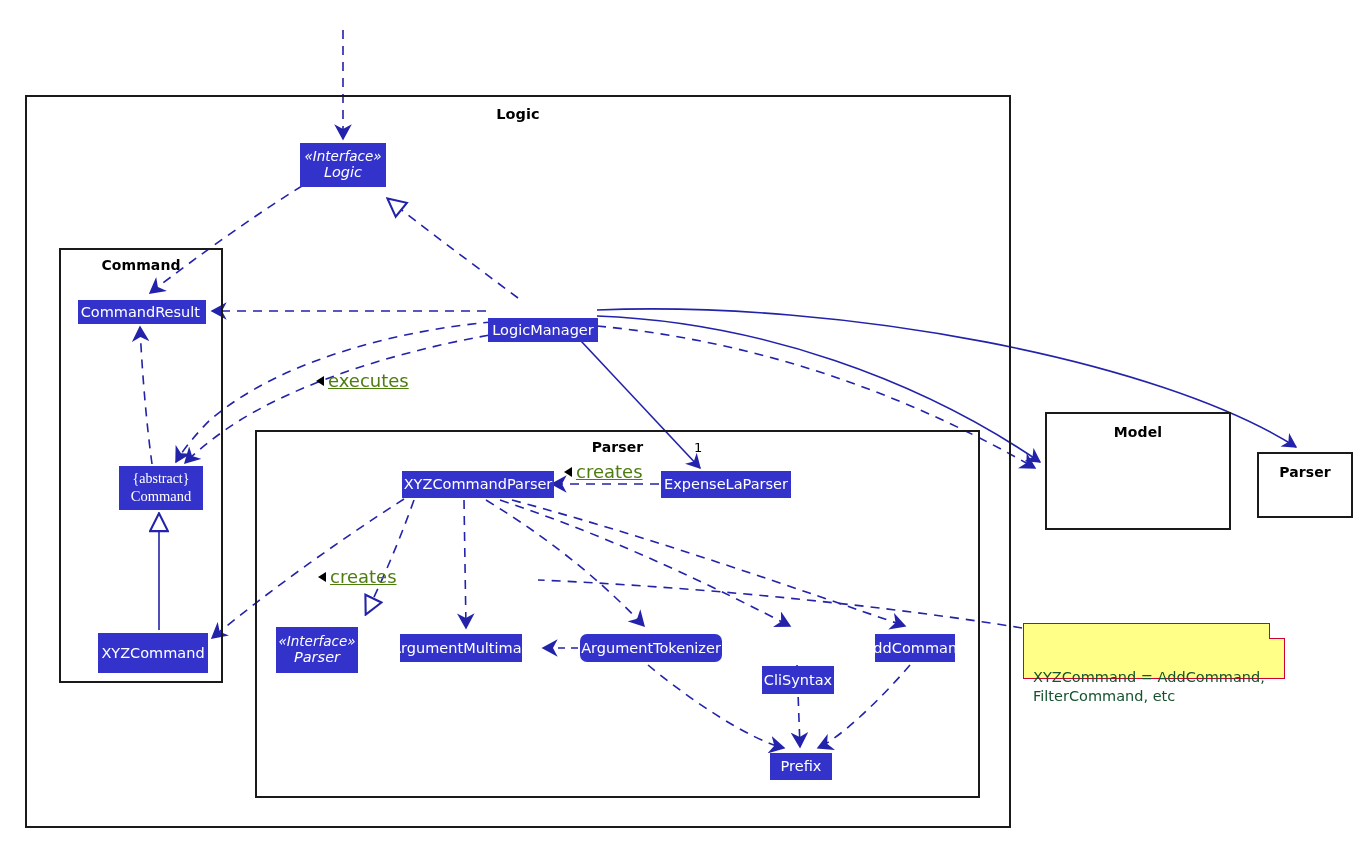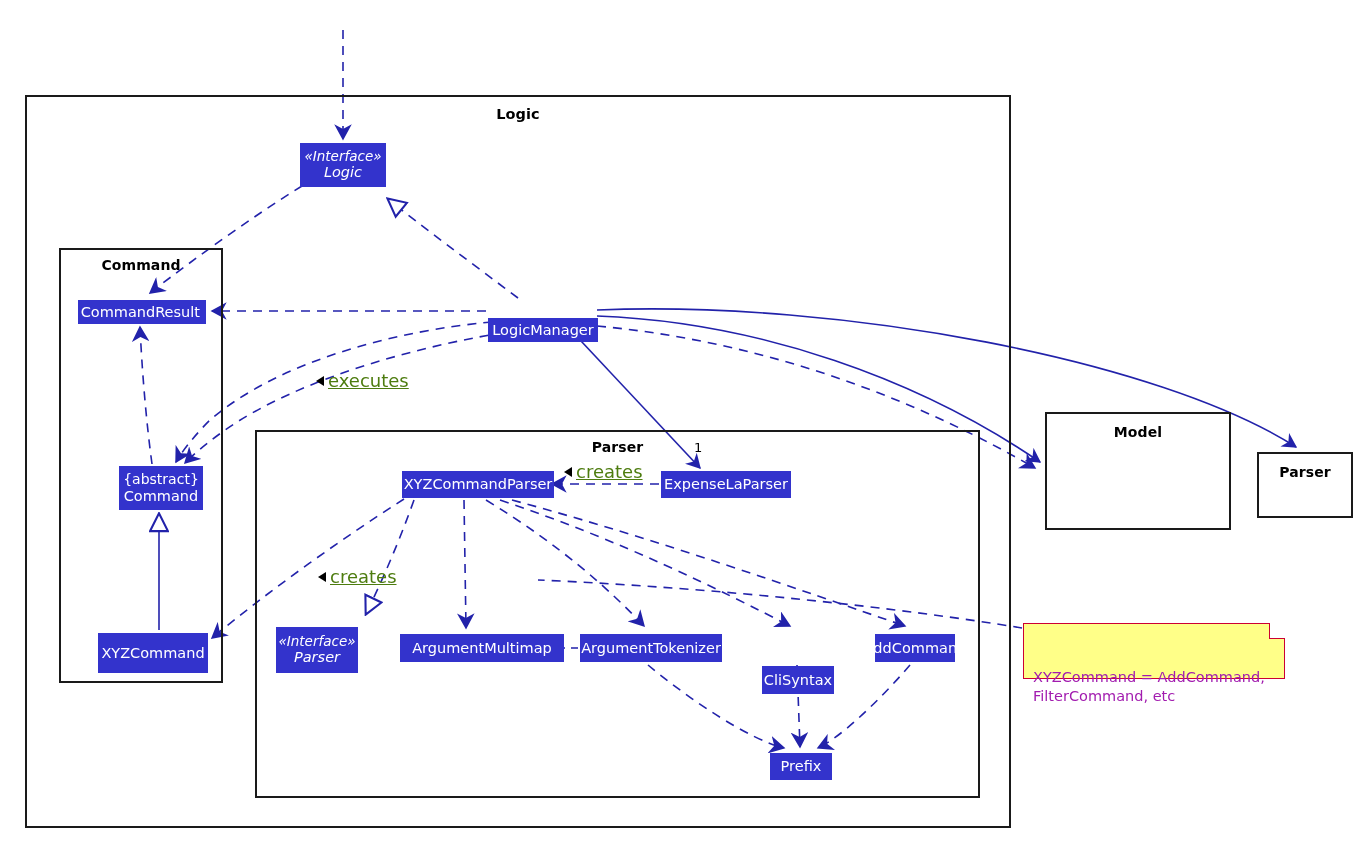--- a/index.html
+++ b/index.html
@@ -70,21 +70,21 @@
   .cls .abs {
     font-size: 14px;
   }
 
   
   .note {
     position: absolute;
     background: #ffff88;
     border: 1.6px solid #cc0033;
     box-sizing: border-box;
-    color: #a21caf;
+    color: #14532d;
     font-size: 14.5px;
     line-height: 1.32;
     padding: 6px 9px 5px 9px;
     white-space: pre-line;
   }
   .note .fold {
     position: absolute;
     right: -1px;
     top: -1px;
     width: 15px;
@@ -213,21 +213,21 @@
   </div>
 
   <div class="cls" style="left:488px; top:300px; width:110px; height:24px;margin-top:18px;">
     <span>LogicManager</span>
   </div>
 
   <div class="cls" style="left:78px; top:300px; width:128px; height:24px;align-items:flex-end;">
     <span>CommandResult</span>
   </div>
 
-  <div class="cls" style="left:119px; top:466px; width:84px; height:44px;">
+  <div class="cls" style="left:119px; top:466px; width:84px; height:44px;font-family:Liberation Serif, serif;">
     <span class="abs">{abstract}</span>
     <span>Command</span>
   </div>
 
   <div class="cls" style="left:98px; top:633px; width:110px; height:40px;">
     <span>XYZCommand</span>
   </div>
 
   <div class="cls" style="left:402px; top:471px; width:152px; height:27px;">
     <span>XYZCommandParser</span>
@@ -235,25 +235,25 @@
 
   <div class="cls" style="left:661px; top:471px; width:130px; height:27px;">
     <span>ExpenseLaParser</span>
   </div>
 
   <div class="cls" style="left:276px; top:627px; width:82px; height:46px;">
     <span class="stereo">«Interface»</span>
     <span class="nm-it">Parser</span>
   </div>
 
-  <div class="cls" style="left:400px; top:634px; width:164px; height:28px;">
+  <div class="cls" style="left:400px; top:634px; width:122px; height:28px;">
     <span>ArgumentMultimap</span>
   </div>
 
-  <div class="cls" style="left:580px; top:634px; width:142px; height:28px;">
+  <div class="cls" style="left:580px; top:634px; width:142px; height:28px;border-radius:7px;">
     <span>ArgumentTokenizer</span>
   </div>
 
   <div class="cls" style="left:762px; top:634px; width:72px; height:28px;margin-top:32px;">
     <span>CliSyntax</span>
   </div>
 
   <div class="cls" style="left:875px; top:634px; width:80px; height:28px;">
     <span>AddCommand</span>
   </div>

